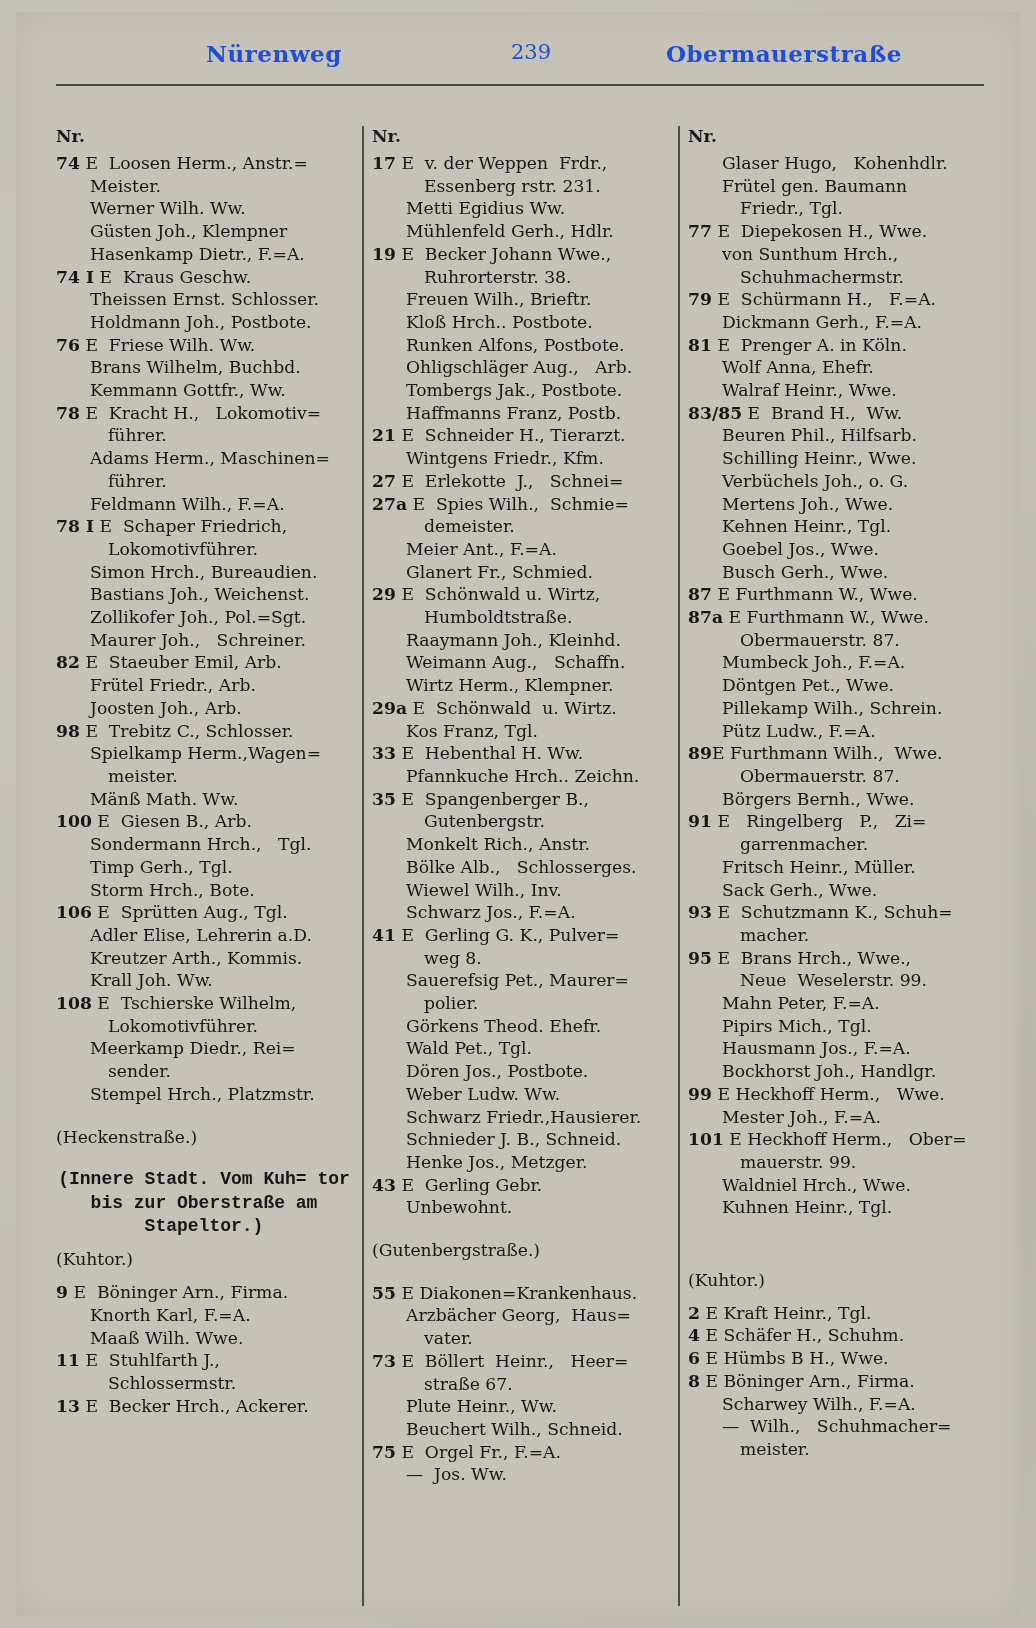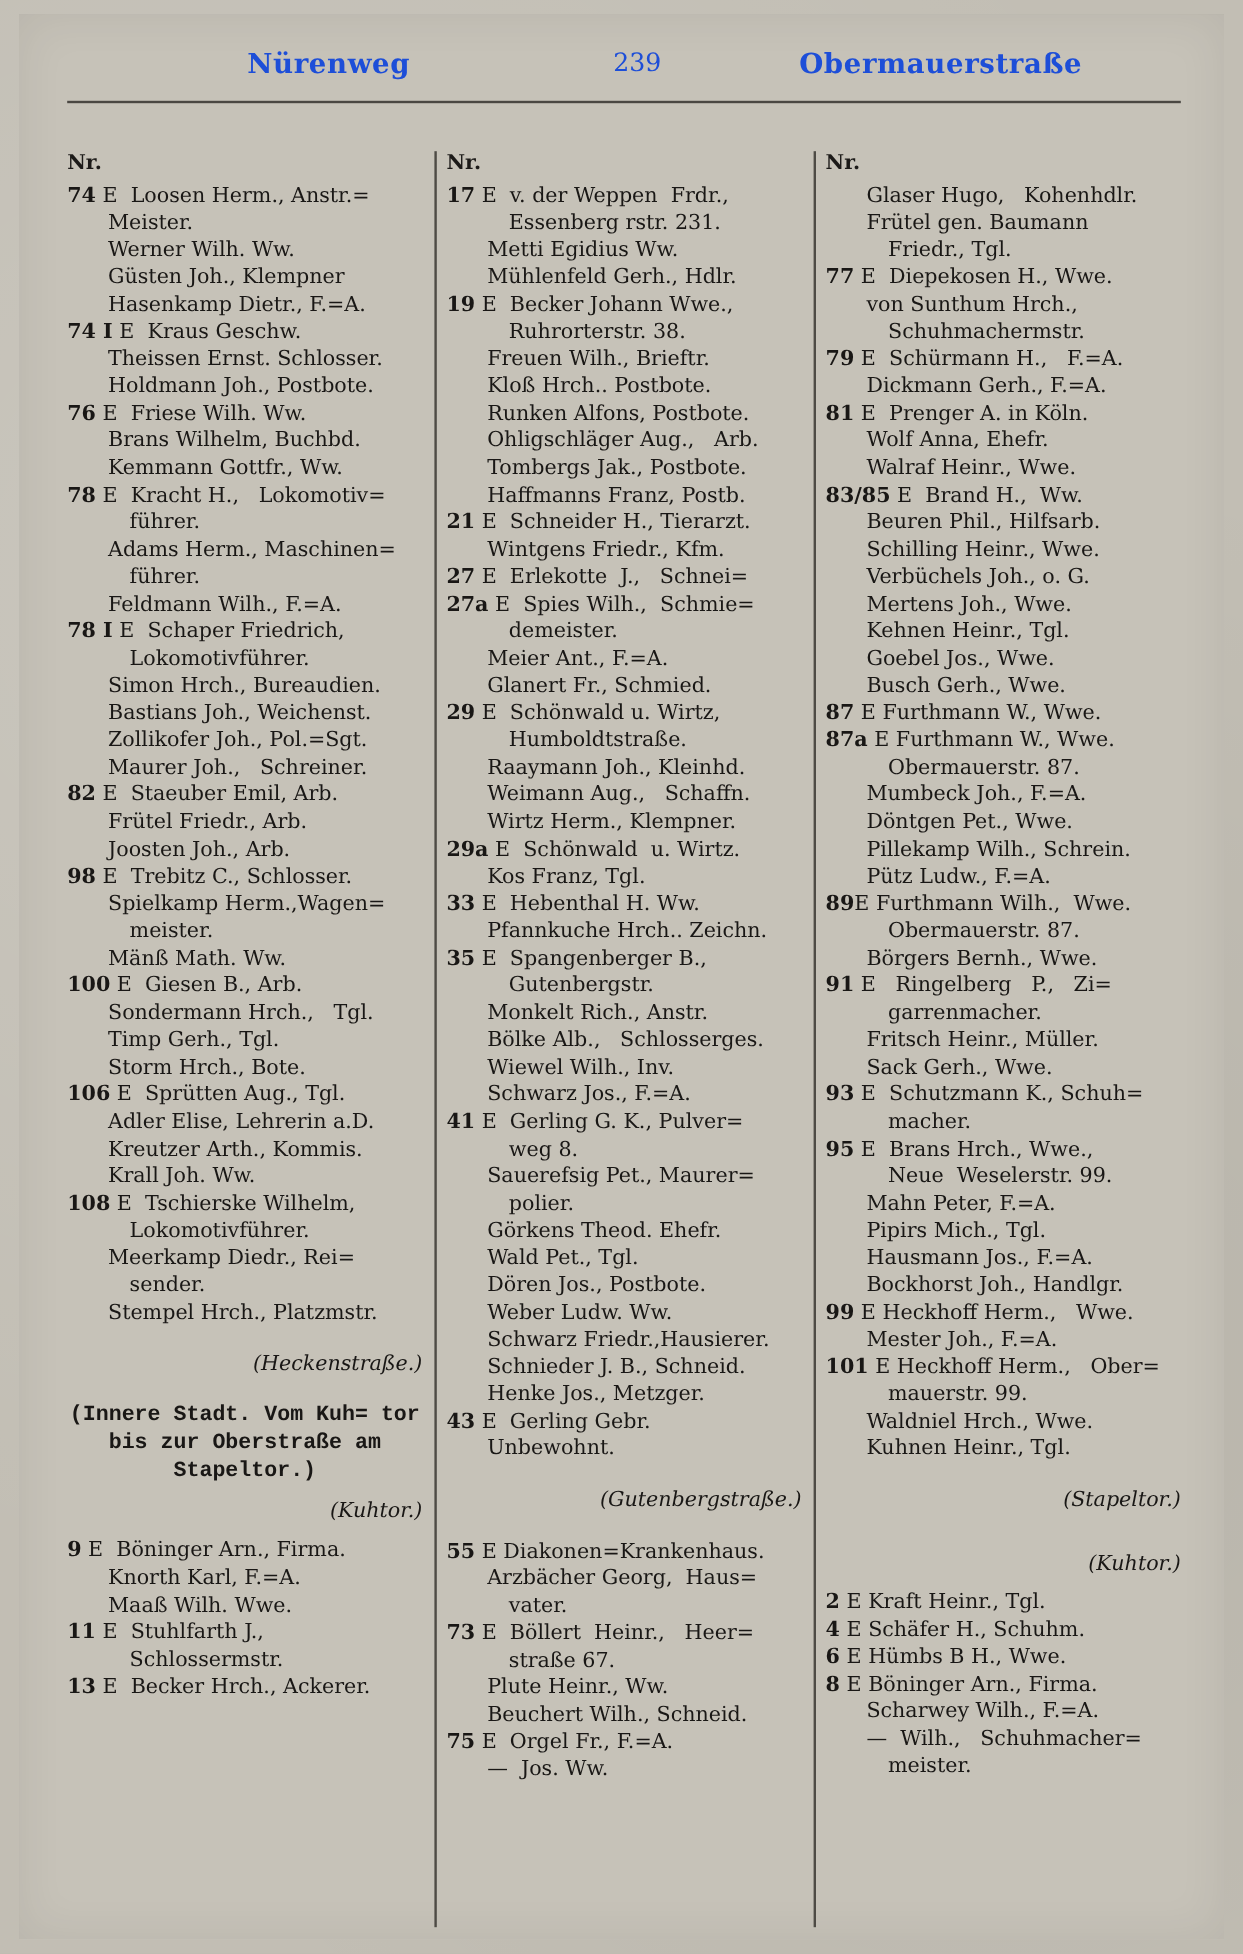--- a/index.html
+++ b/index.html
@@ -114,22 +114,21 @@
     display: inline-block;
     font-weight: bold;
   }
   .indent {
     padding-left: 34px;
   }
   .indent2 {
     padding-left: 52px;
   }
   .center {
-    text-align: right;
-    font-style: italic;
+    text-align: left;
   }
   .section-title {
     font-size: 24px;
     text-align: center;
     margin: 18px 0 10px 0;
     color: #17150f;
     font-family: "DejaVu Serif", serif;
   }
   .section-note {
     font-size: 18px;
@@ -337,21 +336,20 @@
           <div class="entry indent">Hausmann Jos., F.=A.</div>
           <div class="entry indent">Bockhorst Joh., Handlgr.</div>
           <div class="entry"><span class="num">99</span> E Heckhoff Herm.,   Wwe.</div>
           <div class="entry indent">Mester Joh., F.=A.</div>
           <div class="entry"><span class="num">101</span> E Heckhoff Herm.,   Ober=</div>
           <div class="entry indent2">mauerstr. 99.</div>
           <div class="entry indent">Waldniel Hrch., Wwe.</div>
           <div class="entry indent">Kuhnen Heinr., Tgl.</div>
         </div>
         <div class="gap-md"></div>
-        <div class="entry center">(Stapeltor.)</div>
         <div class="gap-lg"></div>
         <div class="entry center">(Kuhtor.)</div>
         <div class="gap-sm"></div>
         <div>
           <div class="entry"><span class="num">2</span> E Kraft Heinr., Tgl.</div>
           <div class="entry"><span class="num">4</span> E Schäfer H., Schuhm.</div>
           <div class="entry"><span class="num">6</span> E Hümbs B H., Wwe.</div>
           <div class="entry"><span class="num">8</span> E Böninger Arn., Firma.</div>
           <div class="entry indent">Scharwey Wilh., F.=A.</div>
           <div class="entry indent">—  Wilh.,   Schuhmacher=</div>

